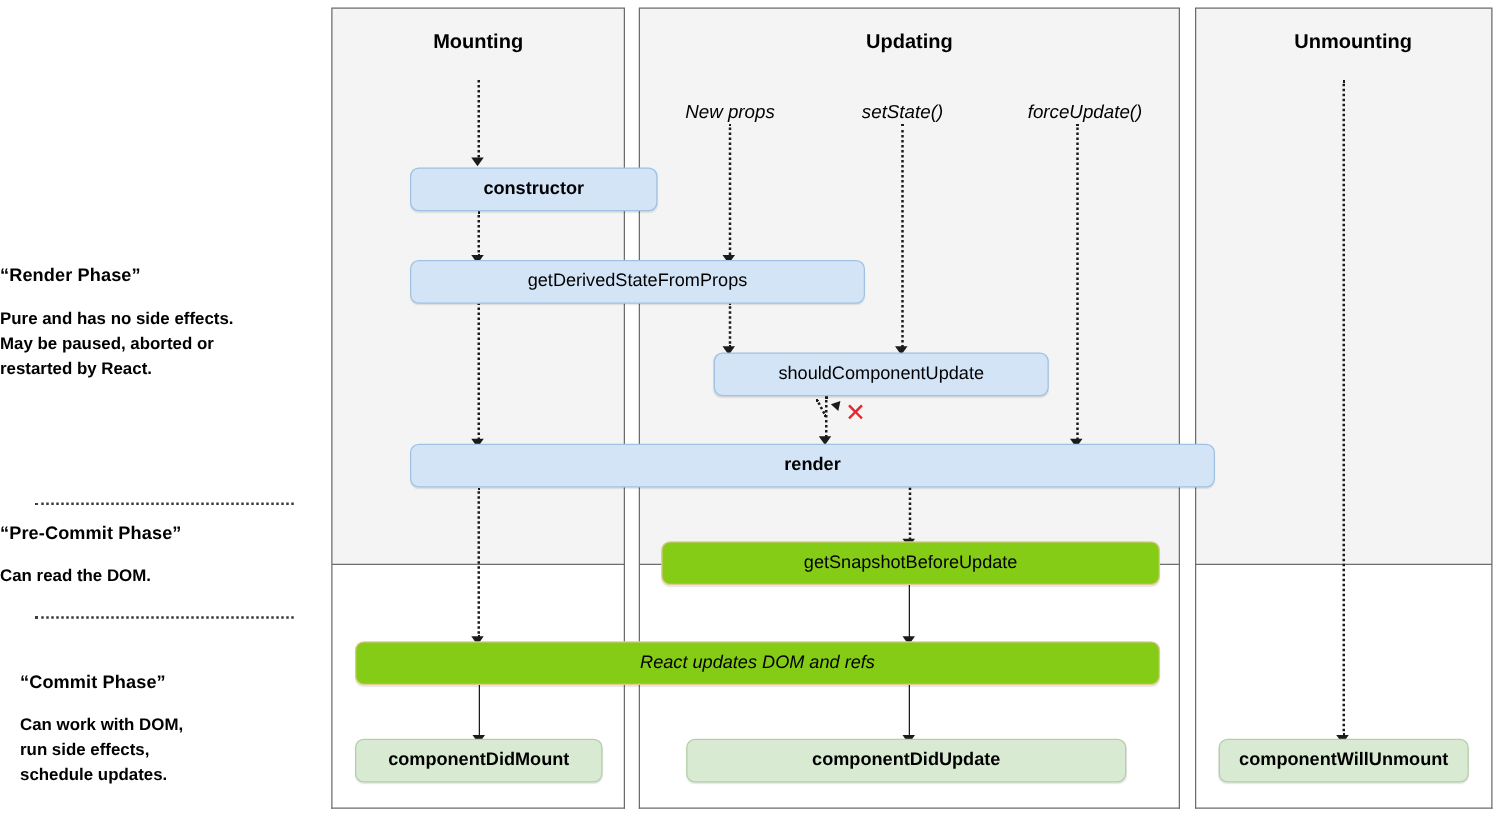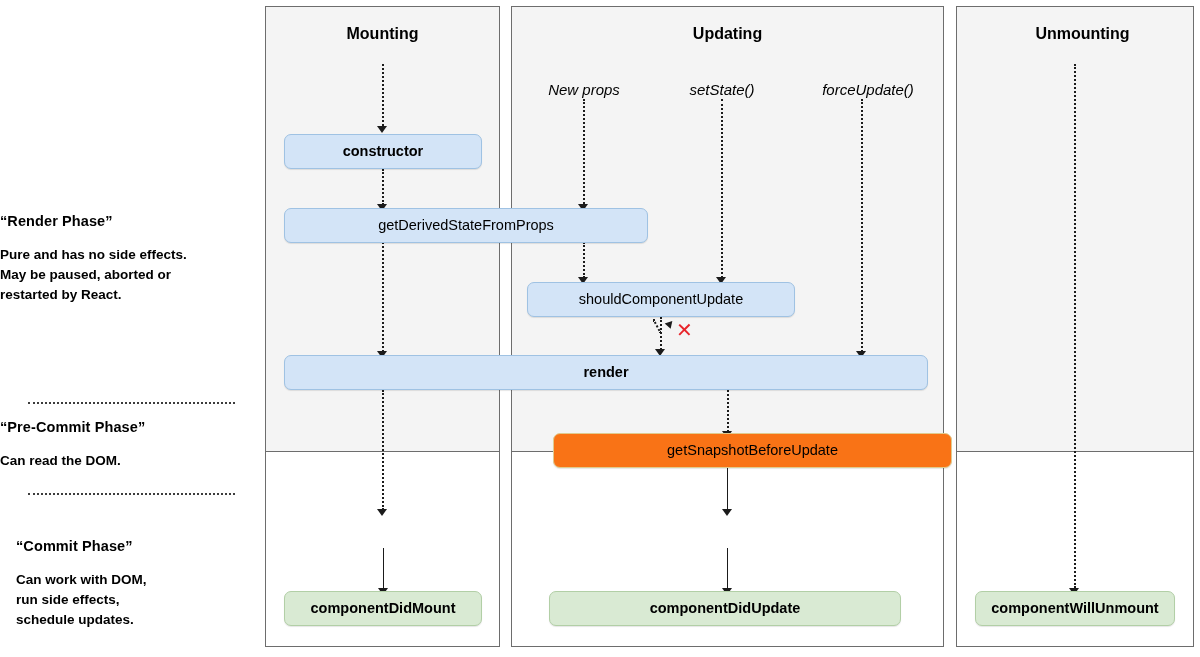--- a/index.html
+++ b/index.html
@@ -34,22 +34,22 @@
     font-size:16px;font-weight:bold;
   }
 
   
   .node{
     position:absolute;box-sizing:border-box;border-radius:7px;
     display:flex;align-items:center;justify-content:center;
     font-size:14.5px;line-height:1;text-align:center;
     box-shadow:0 1px 1px rgba(0,0,0,.10);
   }
-  .node.blue{background:#d3e4f7;border:1.3px solid #9fc2e3;}
-  .node.yellow{background:#f97316;border:1.3px solid #e0cb8e;margin-left:24px;}
+  .node.blue{background:#d3e4f7;border:1.3px solid #9fc2e3;margin-left:44px;}
+  .node.yellow{background:#84cc16;border:1.3px solid #e0cb8e;}
   .node.green{background:#d9ead3;border:1.3px solid #b2cfa6;}
   .node.bold{font-weight:bold;}
   .node.italic{font-style:italic;}
 
   
   .trigger{
     position:absolute;text-align:center;font-style:italic;
     font-size:15px;font-weight:400;white-space:nowrap;
   }
   .vline{position:absolute;width:0;}
@@ -170,20 +170,21 @@
   <div class="node blue bold" style="left:284px;top:134px;width:198px;height:35px;">constructor</div>
 
   <div class="node blue" style="left:284px;top:208px;width:364px;height:35px;">getDerivedStateFromProps</div>
 
   <div class="node blue" style="left:527px;top:282px;width:268px;height:35px;">shouldComponentUpdate</div>
 
   <div class="node blue bold" style="left:284px;top:355px;width:644px;height:35px;">render</div>
 
   <div class="node yellow" style="left:529px;top:433px;width:399px;height:35px;">getSnapshotBeforeUpdate</div>
 
+  <div class="node yellow italic" style="left:284px;top:513px;width:644px;height:35px;">React updates DOM and refs</div>
 
   <div class="node green bold" style="left:284px;top:591px;width:198px;height:35px;">componentDidMount</div>
 
   <div class="node green bold" style="left:529px;top:591px;width:352px;height:35px;margin-left:20px;">componentDidUpdate</div>
 
   <div class="node green bold" style="left:975px;top:591px;width:200px;height:35px;">componentWillUnmount</div>
 
 </div>
 
 </body></html>

